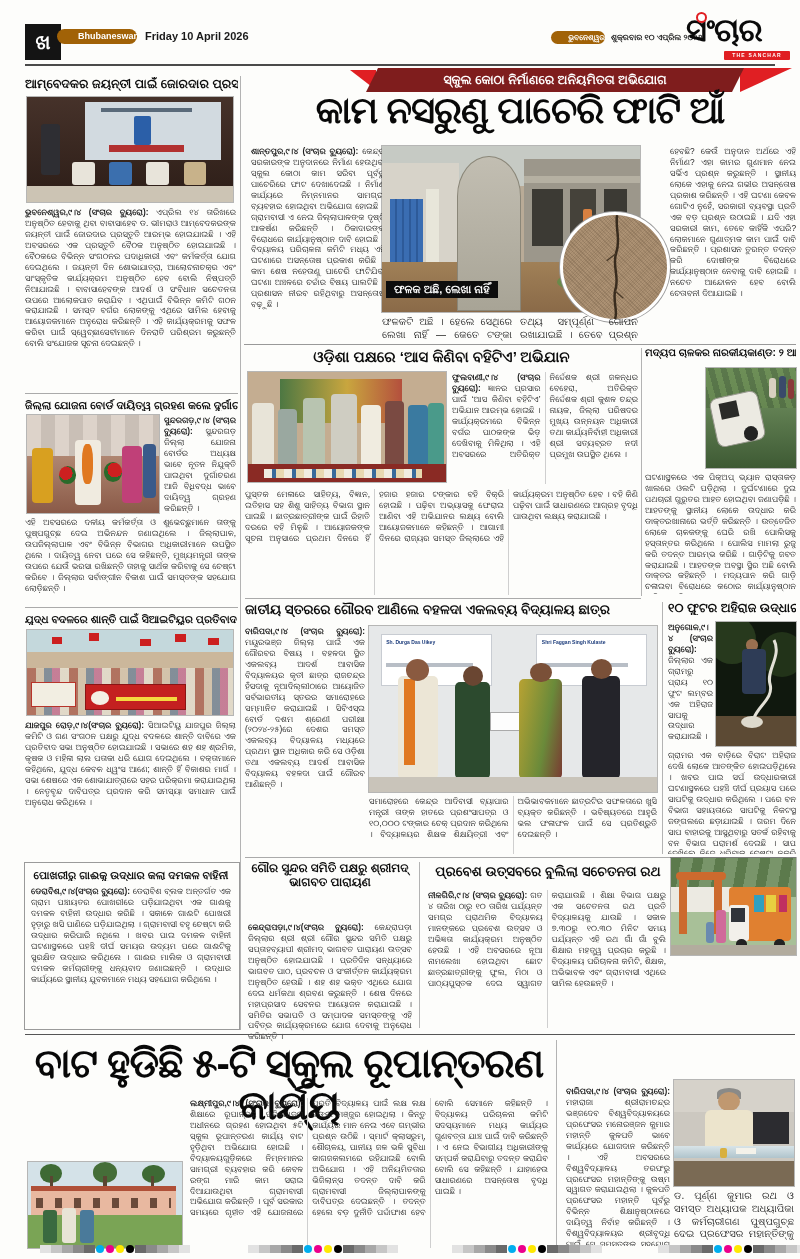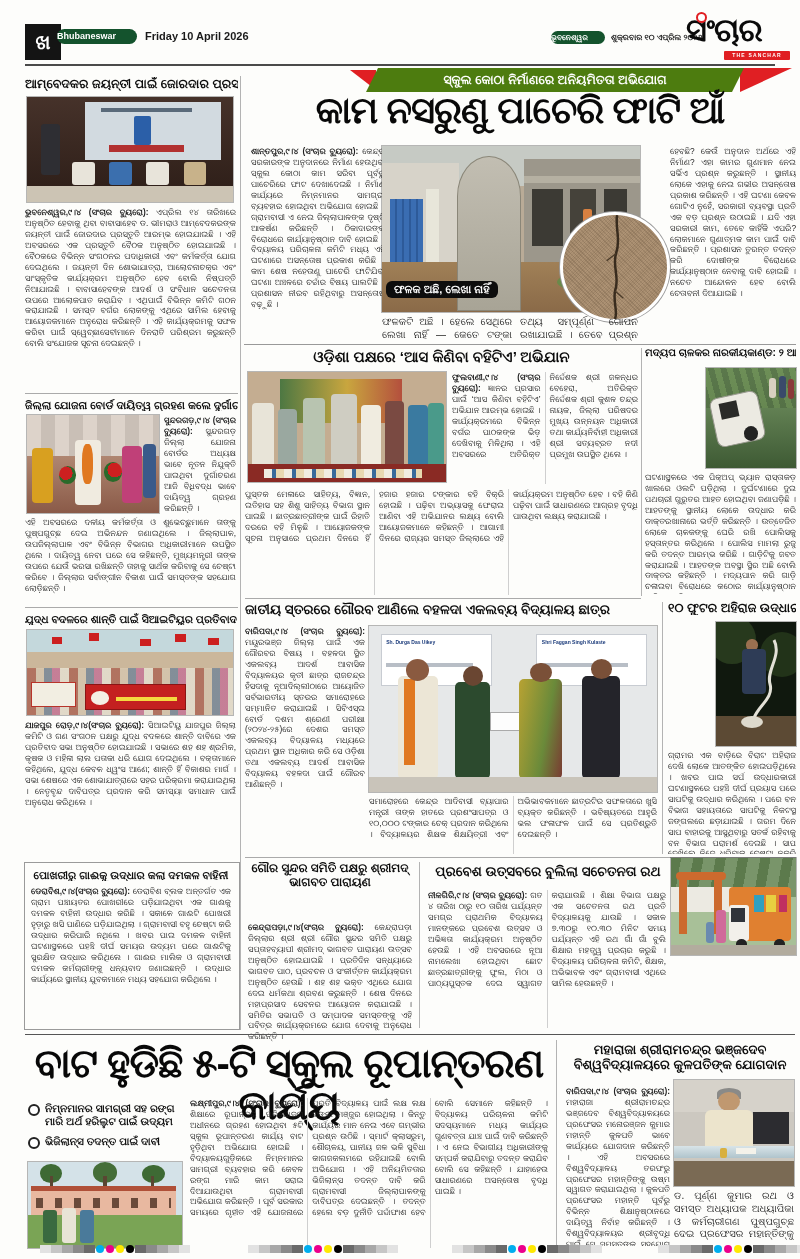--- a/index.html
+++ b/index.html
@@ -12,37 +12,37 @@
   .bt b{font-weight:bold;}
   .cap{font-size:10px;line-height:1.28;color:#222;text-align:justify;overflow:hidden;}
   .c2{column-count:2;column-gap:9px;column-rule:1px solid #cfcfcf;}
   .c3{column-count:3;column-gap:9px;column-rule:1px solid #cfcfcf;}
   .vline{position:absolute;width:1px;background:#b3b3b3;}
   .hline{position:absolute;height:1px;background:#8c8c8c;}
   .ph{position:absolute;overflow:hidden;box-shadow:0 0 0 1px rgba(0,0,0,.28);}
   .ph *{position:absolute;}
   
   .edbox{background:#141414;color:#fff;text-align:center;font-weight:bold;}
-  .pill{background:#14532d;color:#fff;border-radius:9px;text-align:left;font-weight:bold;}
+  .pill{background:#a16207;color:#fff;border-radius:9px;text-align:right;font-weight:bold;}
   .masthead{font-weight:800;letter-spacing:-1px;color:#0a0a0a;line-height:1;}
   .redring{width:7px;height:7px;border:2px solid #e01f23;border-radius:50%;background:#fff;}
   .redstrip{background:#e01f23;color:#fff;font-size:5px;font-weight:bold;letter-spacing:1.2px;
             text-align:center;line-height:9px;border-radius:1px;}
   
   .kick{position:absolute;}
-  .kick .bar{position:absolute;left:16px;right:48px;top:0;bottom:0;background:#4d7c0f;
+  .kick .bar{position:absolute;left:16px;right:48px;top:0;bottom:0;background:#7f1d1d;
              clip-path:polygon(12px 0,100% 0,calc(100% - 12px) 100%,0 100%);
              color:#fff;font-weight:bold;font-size:12.5px;text-align:center;line-height:24px;}
   .kick .wl{position:absolute;left:0;top:2px;width:0;height:0;
             border-right:26px solid #e01f23;border-bottom:20px solid transparent;}
   .kick .wr{position:absolute;right:0;top:0;width:0;height:0;
             border-left:52px solid #e01f23;border-bottom:24px solid transparent;}
   .bighl{font-weight:800;text-align:center;letter-spacing:-1px;line-height:1.05;color:#080808;}
   .ovcap{position:absolute;background:#0d0d0d;color:#fff;font-weight:bold;font-size:11px;
-         padding:2px 8px 3px;line-height:1.1;border-radius:6px;}
+         padding:2px 8px 3px;line-height:1.1;}
   .circle-inset{position:absolute;border-radius:50%;border:3px solid #fff;box-shadow:0 0 0 1px #999;
                 overflow:hidden;background:
                 repeating-linear-gradient(45deg,rgba(92,72,52,.22) 0 1px,transparent 1px 3px),
                 repeating-linear-gradient(-45deg,rgba(122,100,72,.22) 0 1px,transparent 1px 2px),#ad9274;}
   .bullet{display:flex;align-items:flex-start;font-weight:bold;font-size:10.5px;line-height:1.22;color:#111;margin-bottom:7px;}
   .ring{width:8px;height:8px;border:2px solid #222;border-radius:50%;margin:2px 5px 0 0;flex:0 0 auto;background:#fff;}
   .box{border:1px solid #9a9a9a;}
   .regbar{position:absolute;display:flex;align-items:center;height:8px;}
   .regbar span{display:block;height:8px;width:11px;}
   .regbar .dot{width:8px;height:8px;border-radius:50%;margin:0 1px;}
@@ -238,20 +238,24 @@
     <div style="left:74%;top:30%;width:13%;height:62%;background:#24242a;border-radius:5px;"></div>
     <div style="left:77%;top:20%;width:7.5%;height:12%;background:#7a5038;border-radius:50%;"></div>
     <div style="left:0;bottom:0;width:100%;height:9%;background:#c9c4ba;"></div>
   </div>
   <div class="abs bt c2" style="left:369px;top:796px;width:288px;height:58px;">
     <span>ସମାରୋହରେ କେନ୍ଦ୍ର ଆଦିବାସୀ ବ୍ୟାପାର ମନ୍ତ୍ରୀ ତାଙ୍କ ହାତରେ ପ୍ରଶଂସାପତ୍ର ଓ ୧୦,୦୦୦ ଟଙ୍କାର ଚେକ୍ ପ୍ରଦାନ କରିଥିଲେ । ବିଦ୍ୟାଳୟର ଶିକ୍ଷକ ଶିକ୍ଷୟିତ୍ରୀ ଏବଂ ଅଭିଭାବକମାନେ ଛାତ୍ରଟିର ସଫଳତାରେ ଖୁସି ବ୍ୟକ୍ତ କରିଛନ୍ତି । ଭବିଷ୍ୟତରେ ଆହୁରି ଭଲ ଫଳାଫଳ ପାଇଁ ସେ ପ୍ରତିଶ୍ରୁତି ଦେଇଛନ୍ତି ।</span>
   </div>
   <div class="vline" style="left:662px;top:602px;height:252px;"></div>
 
   <div class="abs hl nw" style="left:668px;top:601px;width:128px;font-size:12.5px;">୧୦ ଫୁଟର ଅହିରାଜ ଉଦ୍ଧାର</div>
+  <div class="abs bt" style="left:668px;top:622px;width:45px;height:124px;">
+    <b>ଅନୁଗୋଳ,୯।୪ (ସଂଚାର ବ୍ୟୁରୋ):</b>
+    <span>ଜିଲ୍ଲାର ଏକ ଗ୍ରାମରୁ ପ୍ରାୟ ୧୦ ଫୁଟ ଲମ୍ବର ଏକ ଅହିରାଜ ସାପକୁ ଉଦ୍ଧାର କରାଯାଇଛି ।</span>
+  </div>
   <div class="ph" style="left:716px;top:622px;width:80px;height:124px;background:#10180e;">
     <div style="left:-10%;top:-6%;width:60%;height:40%;background:#27391d;border-radius:50%;"></div>
     <div style="left:55%;top:8%;width:55%;height:36%;background:#223319;border-radius:50%;"></div>
     <div style="left:0;bottom:0;width:100%;height:24%;background:#5c4a34;"></div>
     <div style="left:38%;top:14%;width:14%;height:9%;background:#9a7050;border-radius:50%;"></div>
     <div style="left:32%;top:22%;width:30%;height:36%;background:#2e3c56;border-radius:4px;"></div>
     <svg width="80" height="124" viewBox="0 0 80 124" style="left:0;top:0;">
       <path d="M58 18 C66 34 50 48 54 62 C58 76 42 84 38 96" stroke="#e3e1d7" stroke-width="3" fill="none"></path>
       <ellipse cx="36" cy="100" rx="11" ry="6" fill="#ddd9cc"></ellipse>
     </svg>
@@ -288,30 +292,20 @@
     <div style="left:52%;top:84%;width:9%;height:10%;background:#222;border-radius:50%;"></div>
     <div style="left:82%;top:84%;width:9%;height:10%;background:#222;border-radius:50%;"></div>
     <div style="left:36%;top:54%;width:8%;height:34%;background:#d06a9a;border-radius:3px;"></div>
     <div style="left:28%;top:66%;width:6%;height:22%;background:#6a8ab0;border-radius:3px;"></div>
     <div style="left:0;bottom:0;width:100%;height:10%;background:#b2ac9e;"></div>
   </div>
 
   <div class="hline" style="left:25px;top:1034px;width:770px;background:#555;"></div>
 
   <div class="abs bighl" style="left:25px;top:1042px;width:528px;height:54px;font-size:40px;">ବାଟ ହୁଡିଛି ୫-ଟି ସ୍କୁଲ ରୂପାନ୍ତରଣ କାର୍ଯ୍ୟ</div>
-  <div class="abs" style="left:28px;top:1102px;width:158px;">
-    <div class="bullet">
-      <span class="ring"></span>
-      <span>ନିମ୍ନମାନର ସାମଗ୍ରୀ ସହ ରଙ୍ଗ ମାରି ଅର୍ଥ ହରିଲୁଟ ପାଇଁ ଉଦ୍ୟମ</span>
-    </div>
-    <div class="bullet">
-      <span class="ring"></span>
-      <span>ଭିଜିଲାନ୍ସ ତଦନ୍ତ ପାଇଁ ଦାବୀ</span>
-    </div>
-  </div>
   <div class="ph" style="left:28px;top:1162px;width:154px;height:86px;background:#d4e2e8;">
     <div style="left:8%;top:2%;width:14%;height:22%;background:#3e6a34;border-radius:50%;"></div>
     <div style="left:42%;top:0%;width:16%;height:24%;background:#456e38;border-radius:50%;"></div>
     <div style="left:74%;top:3%;width:15%;height:22%;background:#3e6a34;border-radius:50%;"></div>
     <div style="left:14%;top:16%;width:2%;height:30%;background:#5a4632;"></div>
     <div style="left:49%;top:16%;width:2%;height:30%;background:#5a4632;"></div>
     <div style="left:80%;top:16%;width:2%;height:30%;background:#5a4632;"></div>
     <div style="left:2%;top:28%;width:94%;height:6%;background:#b05038;"></div>
     <div style="left:2%;top:34%;width:94%;height:28%;background:#e8b8a0;"></div>
     <div style="left:5%;top:42%;width:88%;height:12%;background:repeating-linear-gradient(90deg,#6a4a3a 0 7px,#e8b8a0 7px 19px);"></div>
@@ -319,21 +313,20 @@
     <div style="left:10%;top:56%;width:9%;height:38%;background:#3a6a40;border-radius:3px;"></div>
     <div style="left:22%;top:54%;width:9%;height:40%;background:#e8e4d6;border-radius:3px;"></div>
     <div style="left:34%;top:56%;width:9%;height:38%;background:#4a7a9a;border-radius:3px;"></div>
   </div>
   <div class="abs bt c3" style="left:190px;top:1098px;width:358px;height:150px;">
     <b>ଲକ୍ଷ୍ମୀପୁର,୯।୪ (ସଂଚାର ବ୍ୟୁରୋ):</b>
     <span>ଶିକ୍ଷାରେ ରୂପାନ୍ତର ପରିଯୋଜନା ଅଧୀନରେ ଗ୍ରହଣ ହୋଇଥିବା ୫ଟି ସ୍କୁଲ ରୂପାନ୍ତରଣ କାର୍ଯ୍ୟ ବାଟ ହୁଡ଼ିଥିବା ଅଭିଯୋଗ ହୋଇଛି । ବିଦ୍ୟାଳୟଗୁଡ଼ିକରେ ନିମ୍ନମାନର ସାମଗ୍ରୀ ବ୍ୟବହାର କରି କେବଳ ରଙ୍ଗ ମାରି କାମ ସରାଇ ଦିଆଯାଉଥିବା ଗ୍ରାମବାସୀ ଅଭିଯୋଗ କରିଛନ୍ତି । ପୂର୍ବ ସରକାର ସମୟରେ ଗୃହୀତ ଏହି ଯୋଜନାରେ ପ୍ରତି ବିଦ୍ୟାଳୟ ପାଇଁ ଲକ୍ଷ ଲକ୍ଷ ଟଙ୍କା ମଞ୍ଜୁର ହୋଇଥିଲା । କିନ୍ତୁ କାର୍ଯ୍ୟର ମାନ ନେଇ ଏବେ ଗମ୍ଭୀର ପ୍ରଶ୍ନ ଉଠିଛି । ସ୍ମାର୍ଟ କ୍ଲାସରୁମ୍, ଶୌଚାଳୟ, ପାନୀୟ ଜଳ ଭଳି ସୁବିଧା କାଗଜକଲମରେ ରହିଯାଇଛି ବୋଲି ଅଭିଯୋଗ । ଏହି ଅନିୟମିତତାର ଭିଜିଲାନ୍ସ ତଦନ୍ତ ଦାବି କରି ଗ୍ରାମବାସୀ ଜିଲ୍ଲାପାଳଙ୍କୁ ଦାବିପତ୍ର ଦେଇଛନ୍ତି । ତଦନ୍ତ ହେଲେ ବଡ଼ ଦୁର୍ନୀତି ପର୍ଦ୍ଦାଫାଶ ହେବ ବୋଲି ସେମାନେ କହିଛନ୍ତି । ବିଦ୍ୟାଳୟ ପରିଚାଳନା କମିଟି ସଦସ୍ୟମାନେ ମଧ୍ୟ କାର୍ଯ୍ୟର ଗୁଣବତ୍ତା ଯାଞ୍ଚ ପାଇଁ ଦାବି କରିଛନ୍ତି । ଏ ନେଇ ବିଭାଗୀୟ ଅଧିକାରୀଙ୍କୁ ସମ୍ପର୍କ କରାଯିବାରୁ ତଦନ୍ତ କରାଯିବ ବୋଲି ସେ କହିଛନ୍ତି । ଯାହାହେଉ ସାଧାରଣରେ ଅସନ୍ତୋଷ ବୃଦ୍ଧି ପାଇଛି ।</span>
   </div>
   <div class="vline" style="left:556px;top:1040px;height:208px;"></div>
 
-  <div class="abs hl" style="left:566px;top:1043px;width:228px;height:38px;font-size:13px;text-align:center;">ମହାରାଜା ଶ୍ରୀରାମଚନ୍ଦ୍ର ଭଞ୍ଜଦେବ ବିଶ୍ୱବିଦ୍ୟାଳୟରେ କୁଳପତିଙ୍କ ଯୋଗଦାନ</div>
   <div class="abs bt" style="left:566px;top:1086px;width:104px;height:160px;">
     <b>ବାରିପଦା,୯।୪ (ସଂଚାର ବ୍ୟୁରୋ):</b>
     <span>ମହାରାଜା ଶ୍ରୀରାମଚନ୍ଦ୍ର ଭଞ୍ଜଦେବ ବିଶ୍ୱବିଦ୍ୟାଳୟରେ ପ୍ରଫେସର ମନୋରଞ୍ଜନ କୁମାର ମହାନ୍ତି କୁଳପତି ଭାବେ କାର୍ଯ୍ୟରେ ଯୋଗଦାନ କରିଛନ୍ତି । ଏହି ଅବସରରେ ବିଶ୍ୱବିଦ୍ୟାଳୟ ତରଫରୁ ପ୍ରଫେସର ମହାନ୍ତିଙ୍କୁ ଉଷ୍ମ ସ୍ୱାଗତ କରାଯାଇଥିଲା । କୁଳପତି ପ୍ରଫେସର ମହାନ୍ତି ପୂର୍ବରୁ ବିଭିନ୍ନ ଶିକ୍ଷାନୁଷ୍ଠାନରେ ଦାୟିତ୍ୱ ନିର୍ବାହ କରିଛନ୍ତି । ବିଶ୍ୱବିଦ୍ୟାଳୟର ଶ୍ରୀବୃଦ୍ଧି ପାଇଁ ସେ ସମସ୍ତଙ୍କ ସହଯୋଗ କାମନା କରିଛନ୍ତି । ଅଧ୍ୟକ୍ଷ, କୁଳସଚିବ ଏବଂ ନିୟନ୍ତ୍ରକ ପ୍ରମୁଖ ଉପସ୍ଥିତ ଥିଲେ ।</span>
   </div>
   <div class="ph" style="left:674px;top:1080px;width:120px;height:106px;background:#ccc8c0;">
     <div style="left:0;top:0;width:100%;height:30%;background:#d6d2ca;"></div>
     <div style="left:66%;top:30%;width:30%;height:30%;background:#2c2c30;"></div>
     <div style="left:36%;top:8%;width:20%;height:10%;background:#8a8a88;border-radius:50% 50% 0 0;"></div>
     <div style="left:37%;top:11%;width:18%;height:18%;background:#c09870;border-radius:50%;"></div>
     <div style="left:26%;top:28%;width:40%;height:36%;background:#ece4cc;border-radius:6px 6px 0 0;"></div>

